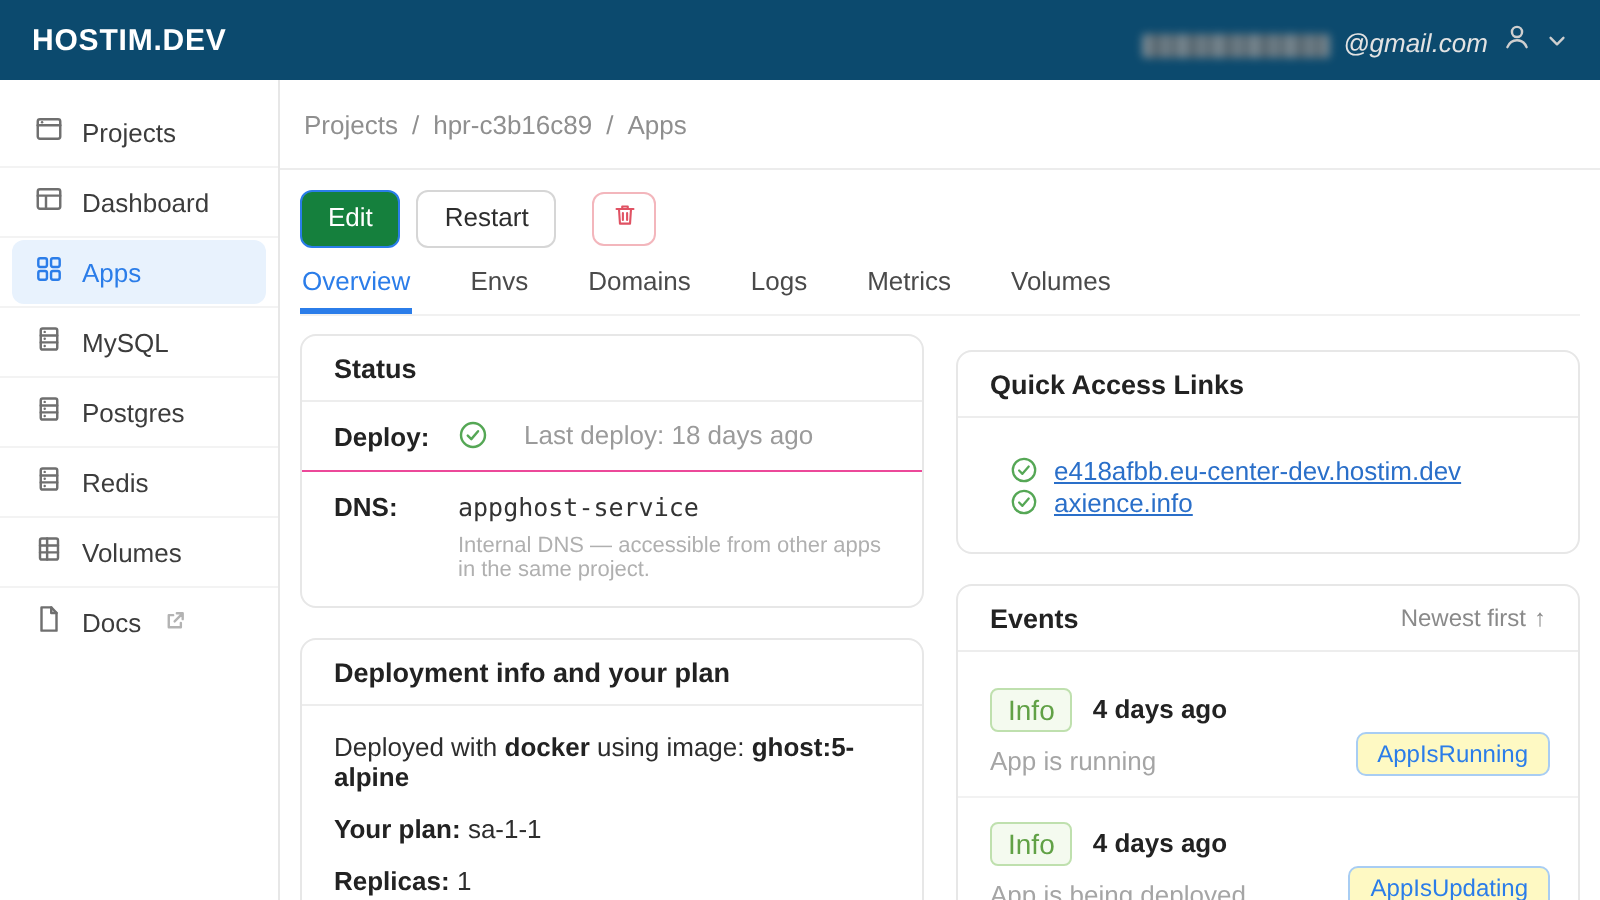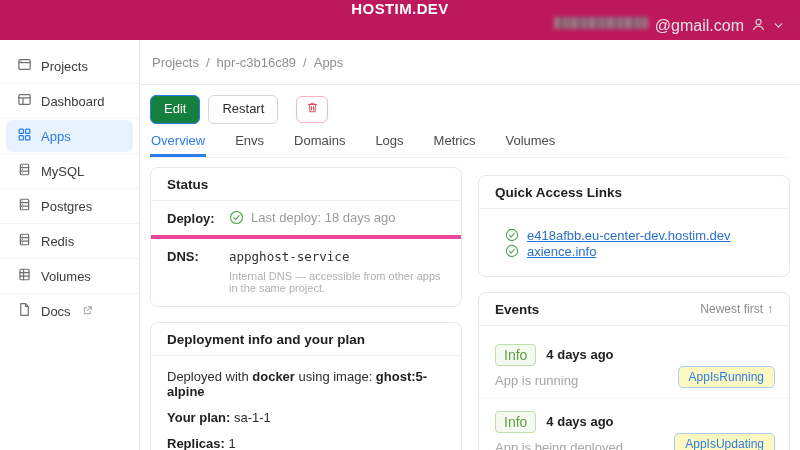--- a/index.html
+++ b/index.html
@@ -1,22 +1,22 @@
 <!DOCTYPE html>
 <html><head>
 <meta charset="utf-8">
 <style>
   * { box-sizing: border-box; margin: 0; padding: 0; }
   html, body { width: 800px; height: 450px; overflow: hidden; background: #fff;
     font-family: "Liberation Sans", sans-serif; color: #2d2d2d; }
 
   
-  .topbar { height: 40px; background: #be185d; display: flex; align-items: center; padding: 0 16px; flex-direction: column; }
+  .topbar { height: 40px; background: #0c4a6e; display: flex; align-items: center; padding: 0 16px; }
   .logo { color: #fff; font-weight: bold; font-size: 15px; letter-spacing: .4px; }
-  .user-menu { margin-left: auto; display: flex; align-items: flex-start; gap: 7px; color: #e3e3e3; font-size: 16px; cursor: pointer; }
+  .user-menu { margin-left: auto; display: flex; align-items: flex-end; gap: 7px; color: #e3e3e3; font-size: 13px; cursor: pointer; font-style: italic; }
   .redacted { width: 94px; height: 12px; border-radius: 2px; opacity: .75; filter: blur(2.2px);
     background: repeating-linear-gradient(90deg,#9a9a9a 0 5px,#6d6d6d 5px 9px,#8d8d8d 9px 14px,#777 14px 18px); }
   .user-menu svg { stroke: #cfcfcf; }
 
   
   .layout { display: flex; height: 410px; }
   .sidebar { width: 140px; border-right: 1px solid #e7e7e7; padding-top: 10px; flex: none; }
   .side-item { display: flex; align-items: center; gap: 9px; margin: 0 6px; padding: 7px 6px 7px 11px;
     font-size: 13px; color: #3c3c3c; border-radius: 6px; cursor: pointer; }
   .side-item svg { stroke: #6f6f6f; flex: none; }
@@ -47,24 +47,24 @@
 
   
   .grid { display: grid; grid-template-columns: 1fr 1fr; gap: 16px; align-items: start; }
   .col { display: flex; flex-direction: column; gap: 15px; }
   .col-right { margin-top: 8px; }
   .card { border: 1px solid #e7e7e7; border-radius: 8px; background: #fff; }
   .card-header { padding: 9px 16px 8px; font-size: 13.5px; font-weight: bold; color: #222;
     border-bottom: 1px solid #ededed; display: flex; align-items: center; justify-content: space-between; }
 
   
-  .status-row { display: flex; padding: 8px 16px 9px; font-size: 13px; border-bottom: 4px solid #ec4899; }
+  .status-row { display: flex; padding: 8px 16px 9px; font-size: 13px; border-bottom: 1px solid #ec4899; }
   .status-row:last-child { border-bottom: none; padding-bottom: 12px; }
   .status-label { font-weight: bold; color: #222; width: 62px; flex: none; padding-top: 2px; }
-  .deploy-val { display: flex; align-items: center; gap: 7px; color: #9b9b9b; }
+  .deploy-val { display: flex; align-items: center; gap: 18px; color: #9b9b9b; }
   .dns-val { font-family: "DejaVu Sans Mono", monospace; font-size: 12.5px; color: #333; padding-top: 2px; }
   .dns-note { font-size: 11px; color: #b0b0b0; margin-top: 6px; }
 
   
   .dep-body { padding: 2px 16px 12px; font-size: 13px; }
   .dep-body p { margin: 11px 0; }
   .dep-body b { color: #222; }
 
   
   .ql-body { padding: 18px 16px 16px 26px; }

